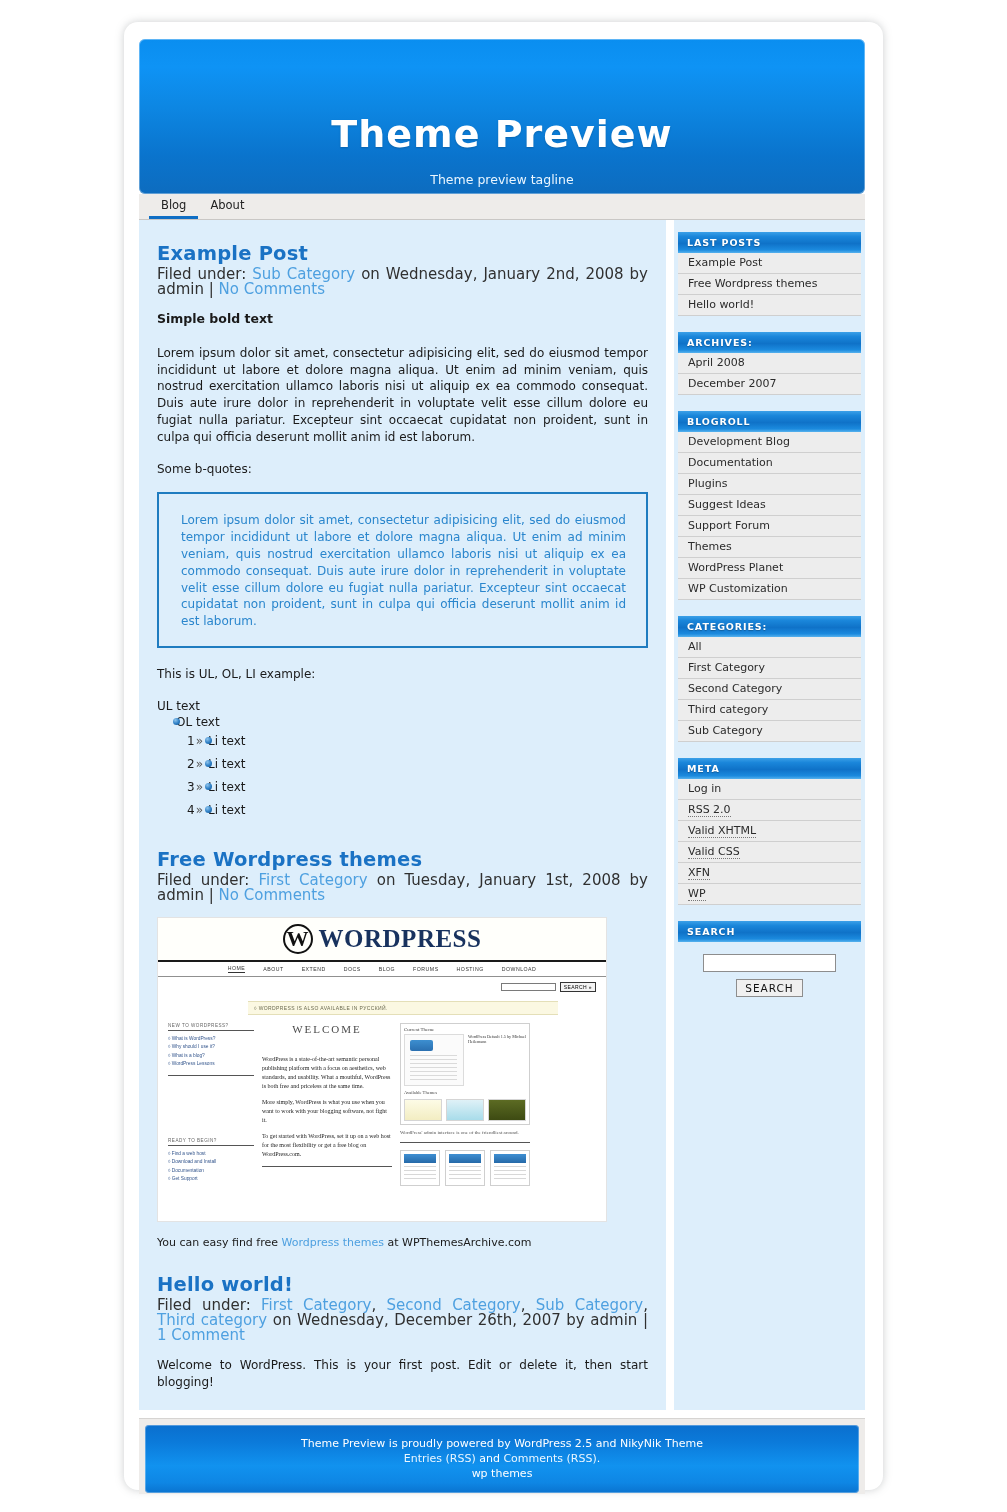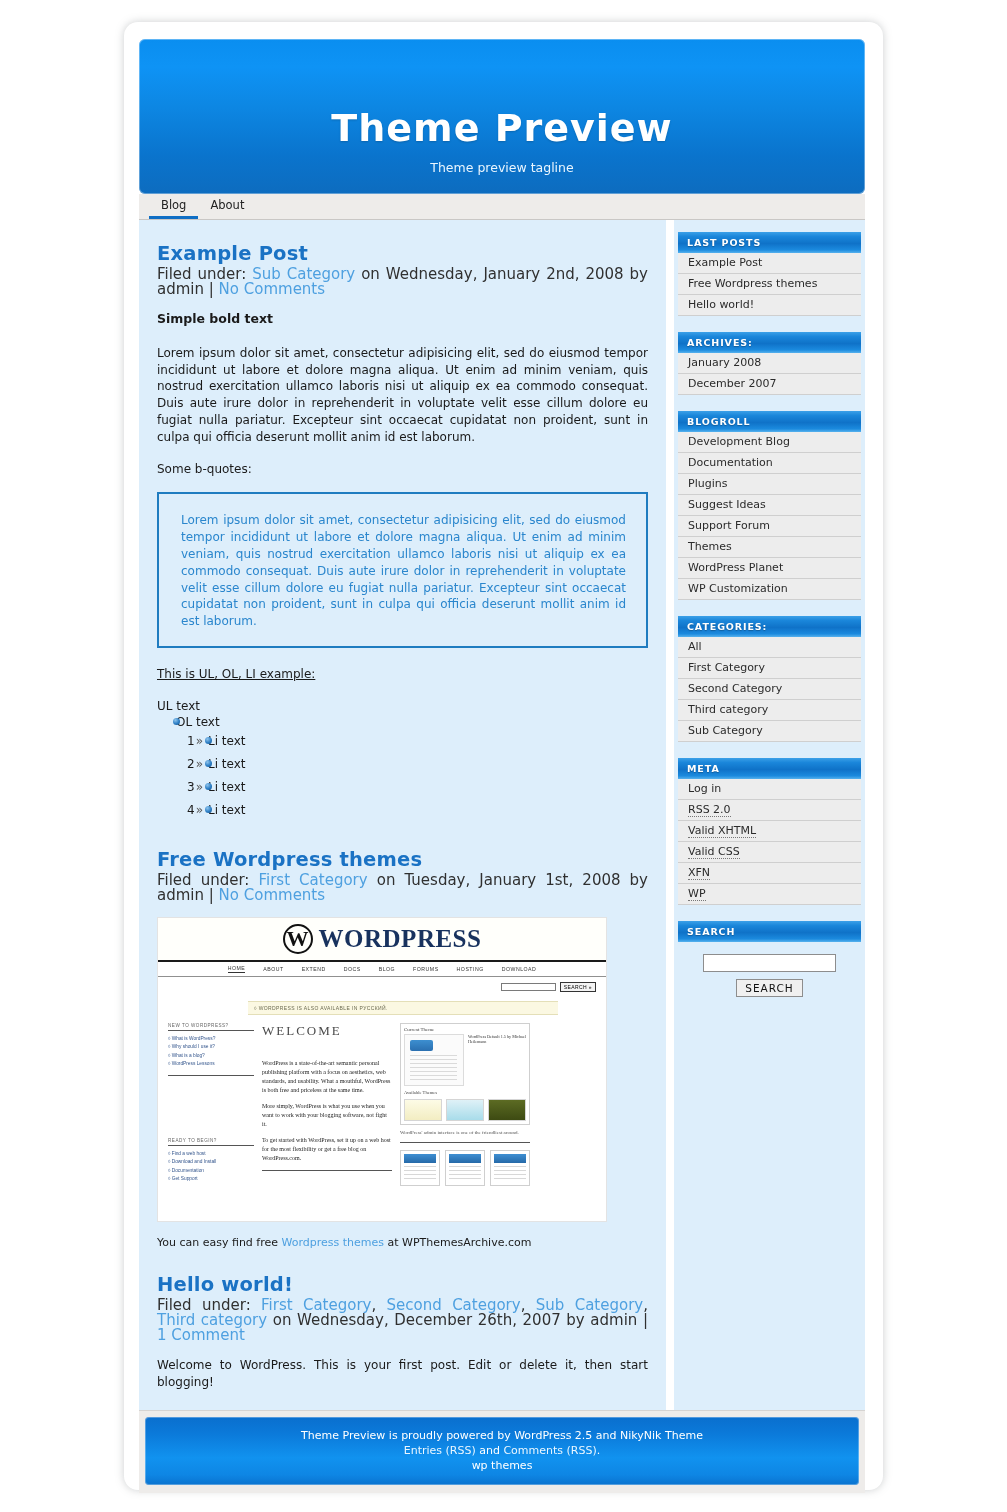--- a/index.html
+++ b/index.html
@@ -30,21 +30,21 @@
     width: 726px; height: 155px;
     border-radius: 6px;
     background: linear-gradient(to bottom,
        #0a8ef0 0%, #0e93f5 18%, #0d86e2 45%, #0a74cd 75%, #0d6cbf 100%);
     box-shadow: inset 0 0 0 1px rgba(255,255,255,0.35);
     text-align: center;
     position: relative;
     overflow: hidden;
   }
   .site-title {
-    margin: 10px; padding-top: 57px;
+    margin: 16px; padding-top: 57px;
     font-size: 38px; font-weight: bold;
     color: #ffffff;
     letter-spacing: 1px;
     text-shadow: 0 1px 2px rgba(0,0,0,0.18);
   }
   .site-tagline {
     margin: 8px 0 0 0;
     font-size: 12.5px;
     color: #eaf6ff;
   }
@@ -129,21 +129,21 @@
     padding: 18px 20px 16px 22px;
     border: 2px solid #1f7cc0;
     background: #ddeefb;
     color: #2a86cd;
     font-size: 12px;
     line-height: 16.8px;
     text-align: justify;
   }
 
   
-  .list-intro { font-size: 12px; color: #1a1a1a; margin: 0 0 14px 0; text-decoration: underline; }
+  .list-intro { font-size: 12px; color: #1a1a1a; margin: 0 0 14px 0; }
   .ul-root { list-style: none; margin: 0; padding: 0; font-size: 12px; color: #1a1a1a; }
   .ul-root > li { line-height: 16px; margin-bottom: 17px; }
   .ol-nest { list-style: none; margin: 0; padding-left: 16px; }
   .ol-nest > li { position: relative; line-height: 16px; }
   .bullet-dot {
     display: inline-block;
     width: 7px; height: 7px;
     border-radius: 50%;
     background: radial-gradient(circle at 35% 30%, #8fc4ec 0%, #2a7dc4 55%, #14508c 100%);
     position: relative;
@@ -208,21 +208,21 @@
   }
   .wp-main { display: flex; padding: 8px 10px 0 10px; gap: 8px; }
   .wp-left { width: 86px; }
   .wp-midcol { width: 130px; }
   .wp-right { width: 130px; }
   .wp-sechead { font-family:"Liberation Sans",sans-serif; font-size:4.6px; color:#666;
     letter-spacing:.5px; border-bottom:1px solid #555; padding-bottom:2px; margin-bottom:4px;}
   .wp-linkrow { font-family:"Liberation Sans",sans-serif; font-size:4.8px; color:#33558c;
     line-height:8.5px; }
   .wp-hr { border-top:1px solid #555; margin:6px 0; }
-  .wp-welcome { font-size: 13px; color:#4a4a4a; letter-spacing:2px; margin-bottom:20px; }
+  .wp-welcome { font-size: 11px; color:#4a4a4a; letter-spacing:2px; margin-bottom:20px;text-align:center; }
   .wp-para { font-size:6px; color:#222; line-height:9px; margin-bottom:7px; text-align:left;}
   .wp-card { border:1px solid #cfcfcf; padding:3px; background:#fff; }
   .wp-card-hd { font-size:5px; color:#444; margin-bottom:2px;}
   .wp-mini { height:52px; border:1px solid #dcdcdc; background:#fbfbfb; position:relative;}
   .wp-mini-bar { position:absolute; left:5px; top:5px; right:30px; height:11px;
     background:linear-gradient(#3d8fd0,#2a6fb0); border-radius:2px;}
   .wp-mini-lines { position:absolute; left:5px; top:20px; right:6px; }
   .wp-mini-lines i { display:block; height:1.5px; background:#dadada; margin-bottom:2.5px;}
   .wp-thumbs { display:flex; gap:4px; margin-top:4px;}
   .wp-thumb { flex:1; height:22px; border:1px solid #d5d5d5;}
@@ -284,21 +284,22 @@
     background: #f0f0f0;
     border: 1px solid #8d8d8d;
     color: #111111;
     cursor: pointer;
   }
 
   
   .footer-outer {
     width: 726px;
     background: #eeecea;
-    padding: 6px 6px 8px 6px;
+    padding: 6px 6px 1px 6px;
+    margin-top: 8px;
     border-top: 1px solid #d6d4d2;
   }
   .footer {
     background: linear-gradient(to bottom,
       #0a6fce 0%, #0b7ada 25%, #1192ef 60%, #0e86e4 85%, #0a73cf 100%);
     border-radius: 4px;
     padding: 11px 0 12px 0;
     text-align: center;
     color: #ffffff;
     font-size: 11px;
@@ -487,21 +488,21 @@
         <ul class="widget-list">
           <li>Example Post</li>
           <li>Free Wordpress themes</li>
           <li>Hello world!</li>
         </ul>
       </div>
 
       <div class="widget">
         <div class="widget-title">Archives:</div>
         <ul class="widget-list">
-          <li>January 2008</li>
+          <li>April 2008</li>
           <li>December 2007</li>
         </ul>
       </div>
 
       <div class="widget">
         <div class="widget-title">Blogroll</div>
         <ul class="widget-list">
           <li>Development Blog</li>
           <li>Documentation</li>
           <li>Plugins</li>

